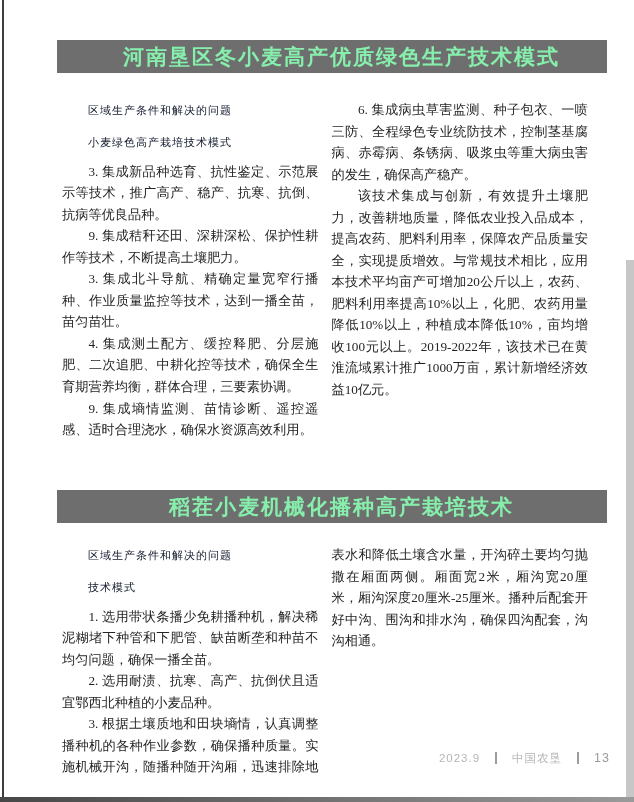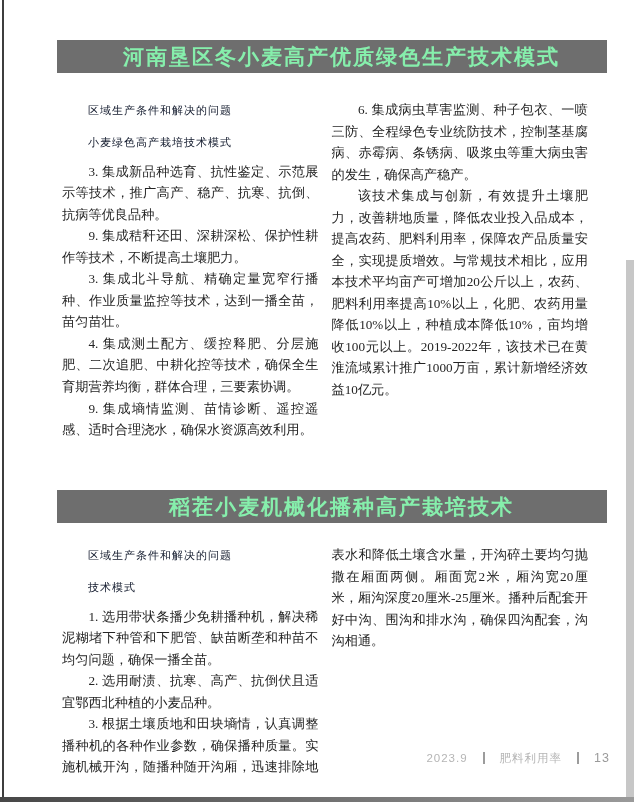--- a/index.html
+++ b/index.html
@@ -82,18 +82,18 @@
     <h3>技术模式</h3>
     <p>1. 选用带状条播少免耕播种机，解决稀泥糊堵下种管和下肥管、缺苗断垄和种苗不均匀问题，确保一播全苗。</p>
     <p>2. 选用耐渍、抗寒、高产、抗倒伏且适宜鄂西北种植的小麦品种。</p>
     <p>3. 根据土壤质地和田块墒情，认真调整播种机的各种作业参数，确保播种质量。实施机械开沟，随播种随开沟厢，迅速排除地表水和降低土壤含水量，开沟碎土要均匀抛撒在厢面两侧。厢面宽2米，厢沟宽20厘米，厢沟深度20厘米-25厘米。播种后配套开好中沟、围沟和排水沟，确保四沟配套，沟沟相通。</p>
 
   </div>
 
   <div class="footer">
     <span>2023.9</span>
     <span class="sep"></span>
-    <span>肥料利用率</span>
+    <span>中国农垦</span>
     <span class="sep"></span>
     <span class="pageno">13</span>
   </div>
 
 </div>
 
 </body></html>

